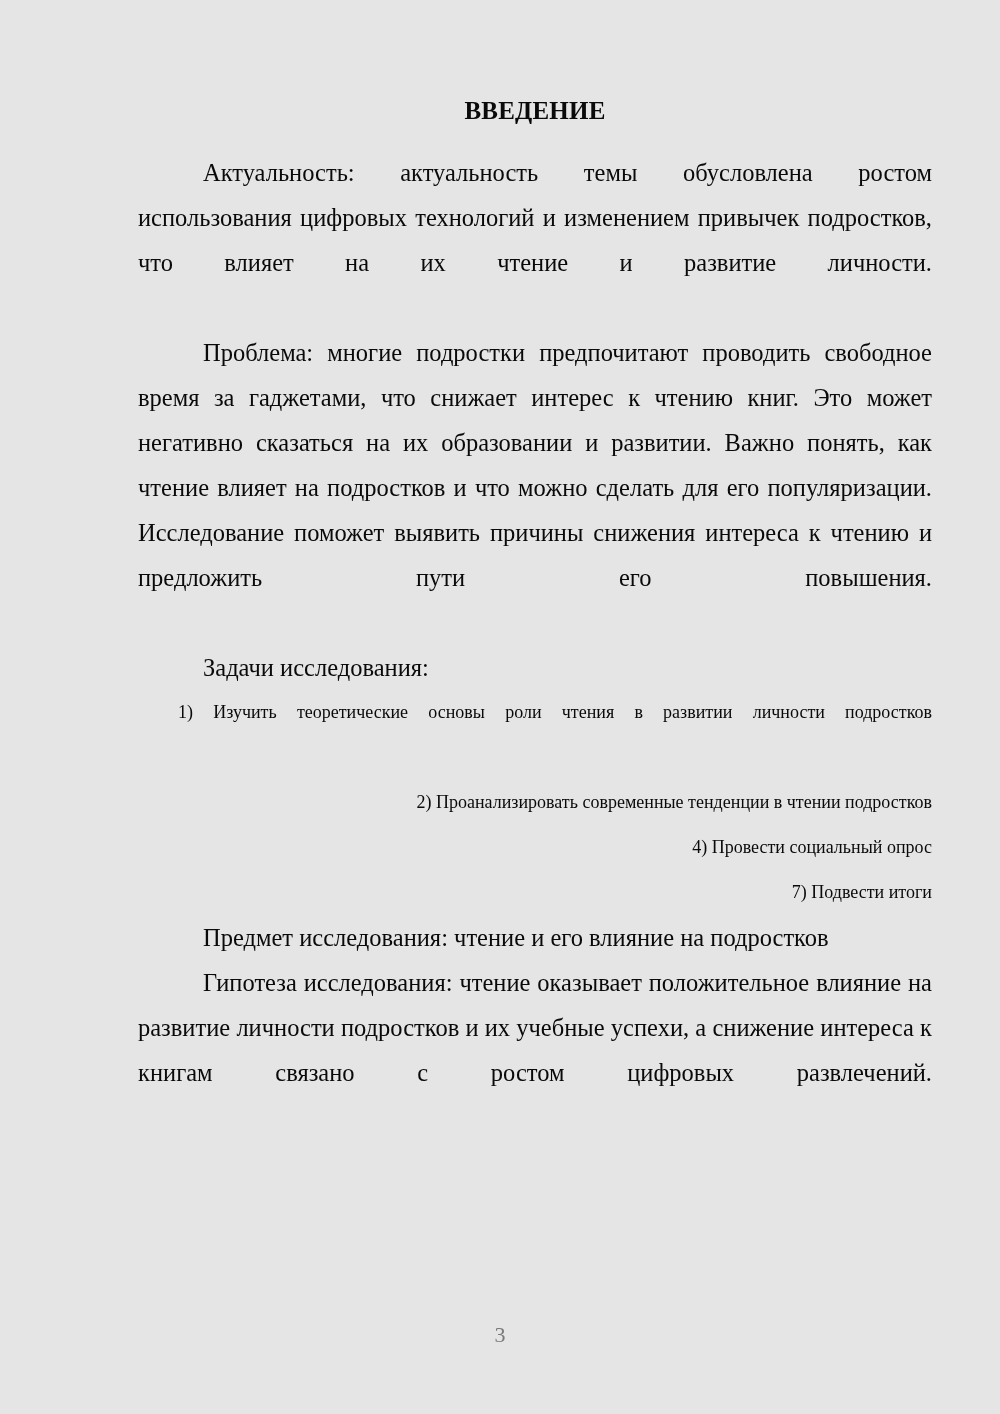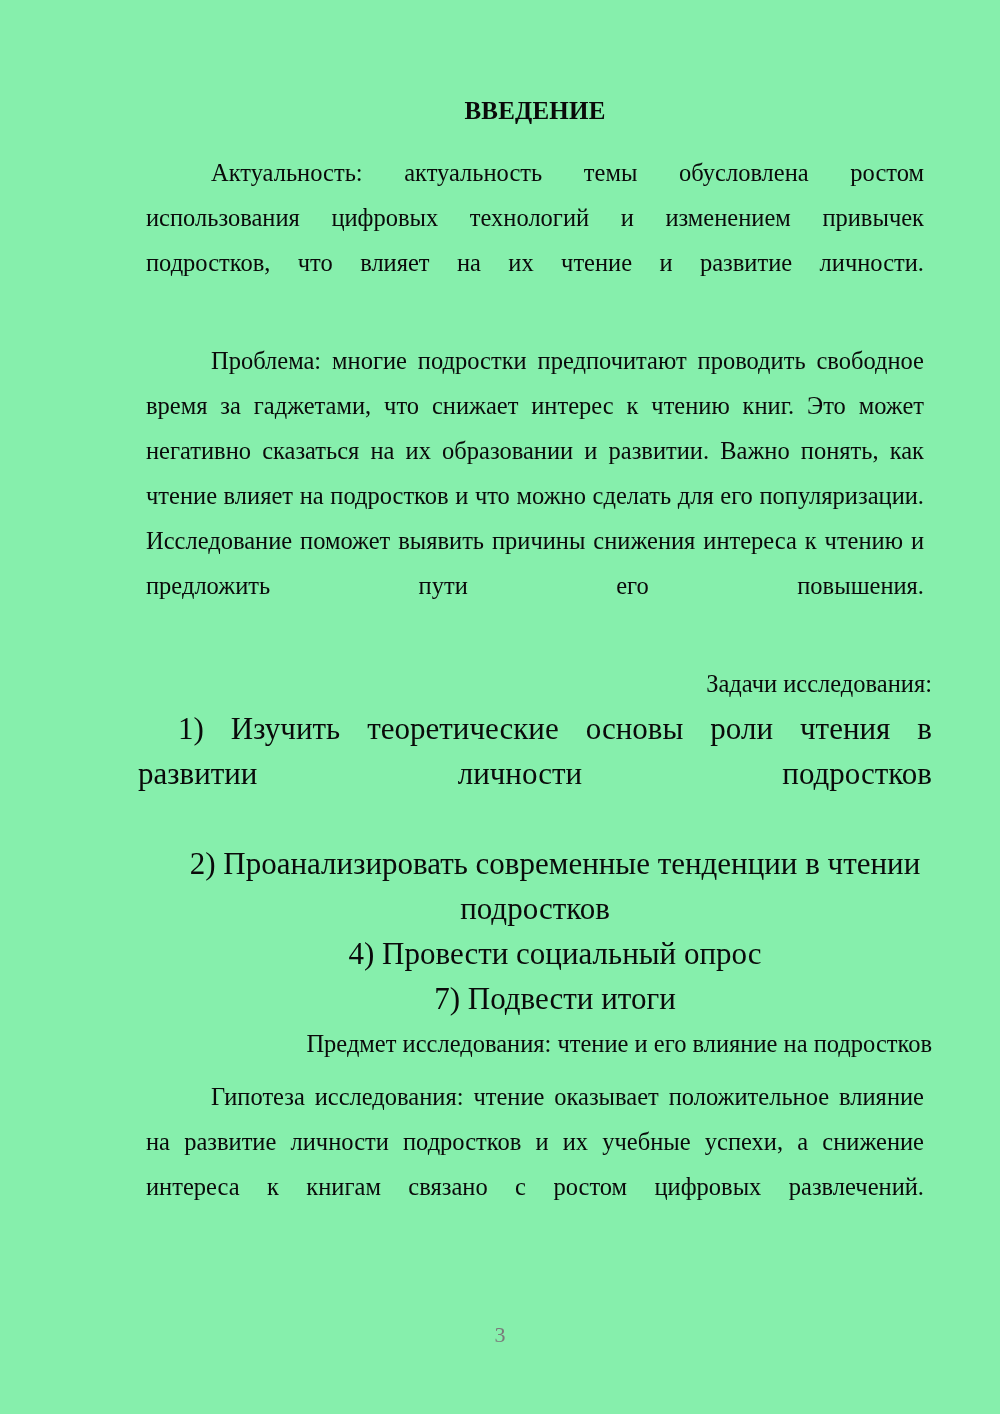--- a/index.html
+++ b/index.html
@@ -4,80 +4,80 @@
 <style>
   html, body {
     margin: 0;
     padding: 0;
     background: #ffffff;
   }
   .page {
     position: relative;
     width: 1000px;
     height: 1414px;
-    background: #86efac;
+    background: #e5e5e5;
     box-sizing: border-box;
     font-family: "Liberation Serif", "DejaVu Serif", serif;
     color: #0a0a0a;
     overflow: hidden;
   }
   .content {
     position: absolute;
     left: 138px;
     top: 88px;
     width: 794px;
   }
   .doc-title {
     text-align: center;
     font-weight: bold;
     font-size: 25px;
     line-height: 45px;
     letter-spacing: 0.2px;
     margin: 0 0 17px 0;
   }
   .para {
-    margin: 8px;
+    margin: 0;
     font-size: 24.5px;
     line-height: 45px;
     text-align: justify;
     text-justify: inter-word;
     text-indent: 65px;
     hyphens: none;
   }
   
   .para::after {
     content: "";
     display: inline-block;
     width: 100%;
   }
 
   .list-item {
     margin: 0;
-    font-size: 31px;
+    font-size: 18px;
     line-height: 45px;
     text-align: justify;
     text-justify: inter-word;
     text-indent: 40px;
     hyphens: none;
   }
   .list-item::after {
     content: "";
     display: inline-block;
     width: 100%;
   }
   .list-item.single {
-    text-align: center;
+    text-align: right;
   }
   .list-item.single::after { display: none; }
 
   .label-line {
     margin: 0;
     font-size: 24.5px;
     line-height: 45px;
-    text-align: right;
+    text-align: left;
     text-indent: 65px;
   }
 
   .page-number {
     position: absolute;
     left: 0;
     right: 0;
     top: 1322px;
     text-align: center;
     font-size: 22px;

